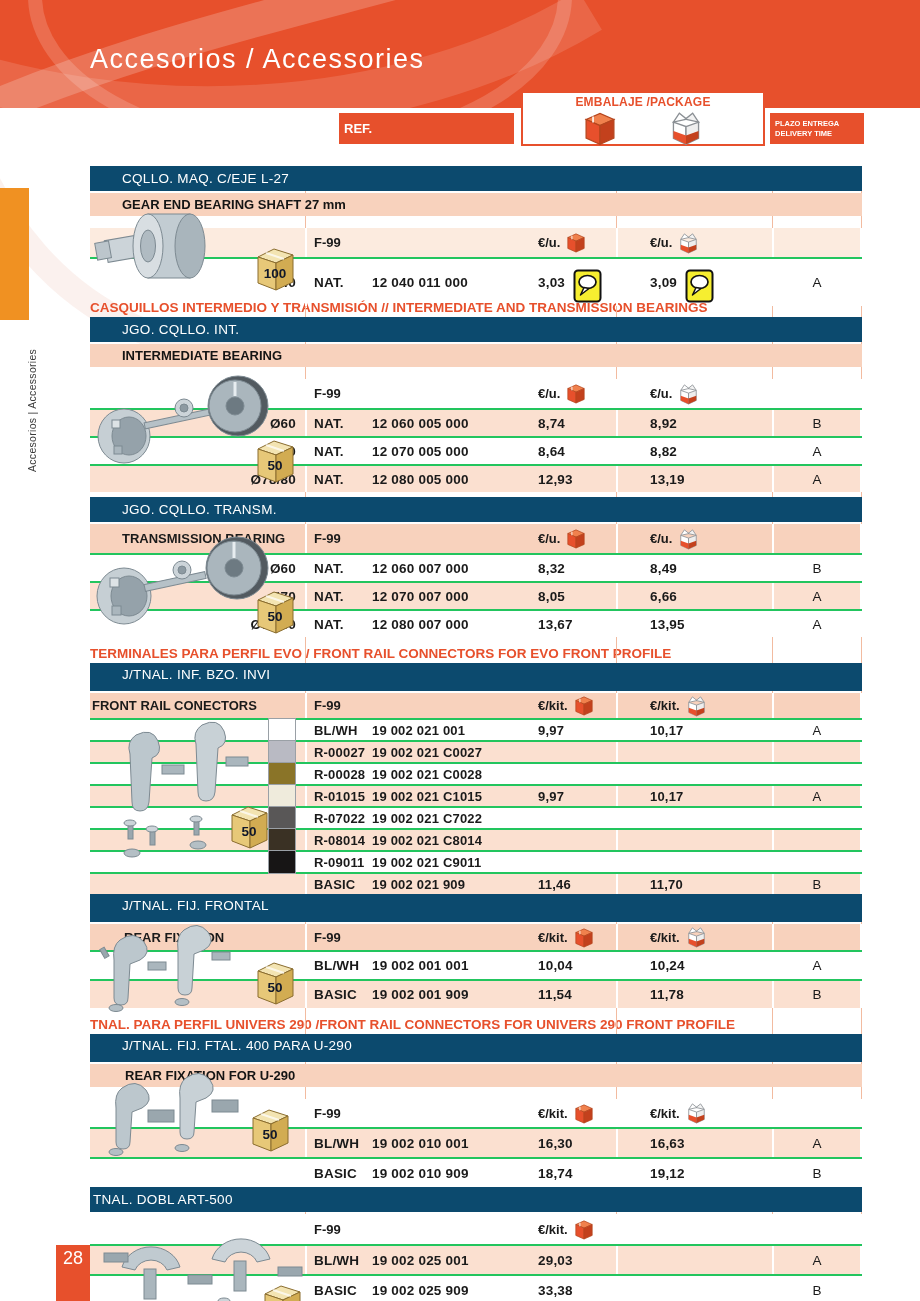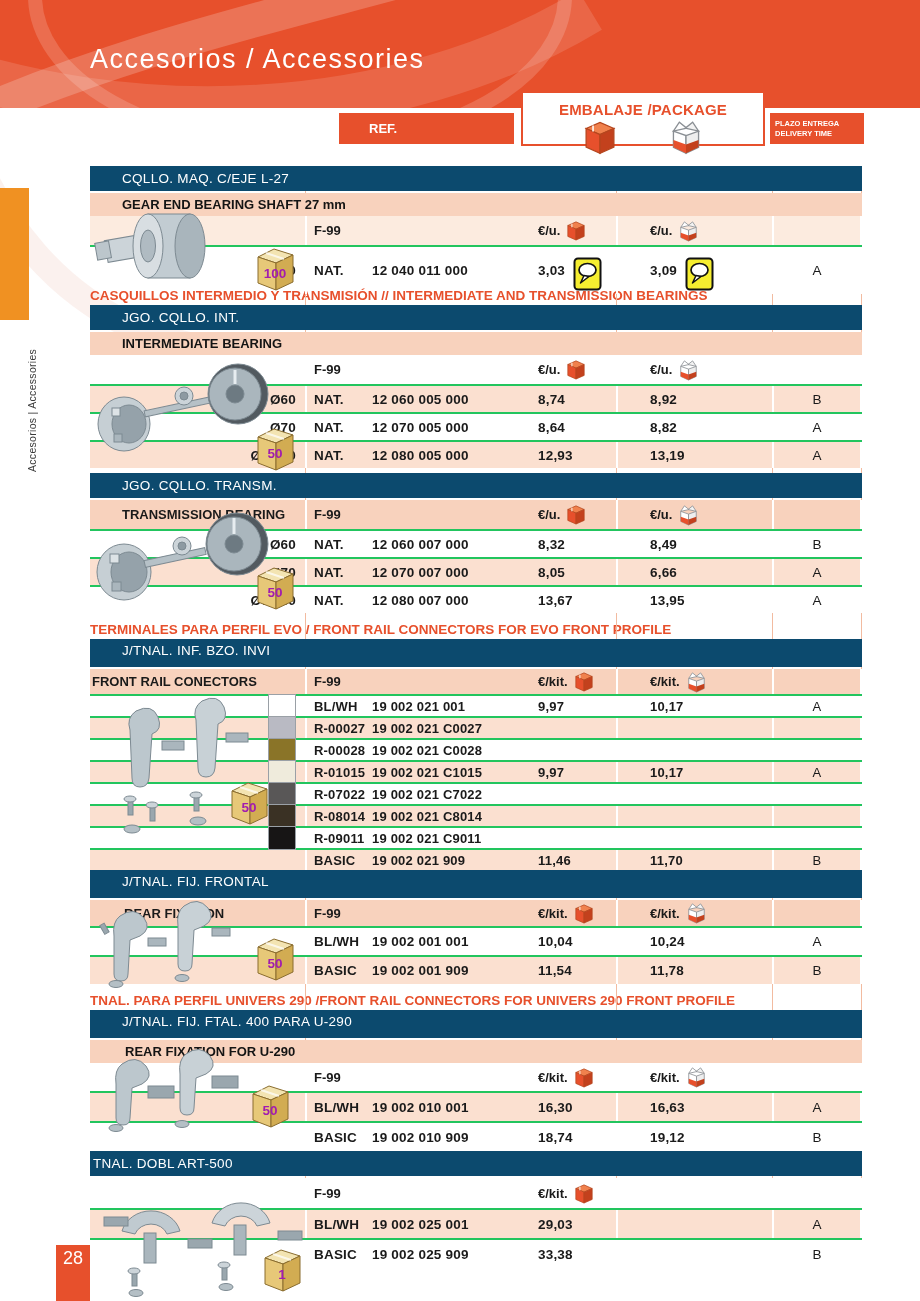--- a/index.html
+++ b/index.html
@@ -5,45 +5,45 @@
   html,body{margin:0;padding:0;background:#fff;}
   body{width:920px;height:1301px;position:relative;overflow:hidden;
        font-family:"Liberation Sans",sans-serif;color:#1a1a1a;}
   
   .banner{position:absolute;left:0;top:0;width:920px;height:108px;background:#E7502C;overflow:hidden;}
   .banner h1{position:absolute;left:90px;top:44px;margin:0;color:#fff;font-size:27px;
              font-weight:400;letter-spacing:1.5px;white-space:nowrap;}
   .under-arc{position:absolute;left:-60px;top:60px;pointer-events:none;}
   
   .refbox{position:absolute;left:339px;top:113px;width:175px;height:31px;background:#E7502C;
-          color:#fff;font-size:13px;font-weight:700;line-height:31px;padding-left:30px;box-sizing:border-box;}
+          color:#fff;font-size:13px;font-weight:700;line-height:31px;padding-left:5px;box-sizing:border-box;}
   .pkgbox{position:absolute;left:521px;top:91px;width:244px;height:55px;background:#fff;
           border:2px solid #E7502C;box-sizing:border-box;text-align:center;}
-  .pkgbox .lbl{color:#E7502C;font-size:15px;font-weight:700;margin-top:8px;letter-spacing:.2px;}
+  .pkgbox .lbl{color:#E7502C;font-size:12px;font-weight:700;margin-top:2px;letter-spacing:.2px;}
   .pkgbox .icons{display:flex;justify-content:center;gap:52px;margin-top:1px;}
   .plazobox{position:absolute;left:770px;top:113px;width:94px;height:31px;background:#E7502C;
             color:#fff;font-size:7.5px;font-weight:700;line-height:10px;padding:6px 0 0 5px;box-sizing:border-box;}
   
   .sidetab{position:absolute;left:0;top:188px;width:29px;height:132px;background:#F09122;}
   .sidetext{position:absolute;left:26px;top:322px;height:150px;writing-mode:vertical-rl;
             transform:rotate(180deg);font-size:10.5px;color:#3a3a3a;letter-spacing:.3px;}
   .pagenum{position:absolute;left:56px;top:1245px;width:34px;height:56px;background:#E7502C;
            color:#fff;font-size:18px;text-align:center;padding-top:3px;box-sizing:border-box;}
   
   .content{position:absolute;left:90px;top:166px;width:772px;height:1100px;}
   .vline{position:absolute;top:0;height:1079px;width:1px;background:#F2BBA0;z-index:0;}
   .vl1{left:215px}.vl2{left:526px}.vl3{left:682px}.vl4{left:771px}
   section{position:relative;z-index:1;}
   .cath{height:17px;font-size:13.5px;font-weight:600;color:#E7502C;line-height:15px;white-space:nowrap;}
   .bar{height:25px;background:#0c4a6e;color:#fff;font-size:13.5px;line-height:25px;
        padding-left:32px;margin-bottom:2px;font-weight:400;letter-spacing:.3px;}
   .sec4 .bar,.sec5 .bar,.sec6 .bar{height:28px;line-height:24px;}
   .sec7 .bar{padding-left:3px;}
   .sub{height:23px;background:#F8D2BD;font-size:13px;line-height:23px;padding-left:32px;
-       font-weight:600;color:#141414;margin-bottom:0;}
+       font-weight:600;color:#141414;margin-bottom:12px;}
   .sec6 .sub{padding-left:35px;}
   .sec7 .sub{padding-left:35px;height:25px;line-height:25px;}
   .grid{display:grid;grid-template-columns:215px 67px 158px 86px 156px 90px;align-items:center;}
   .hdr{height:29px;font-size:13px;font-weight:600;}
   .hdr.light{background:#FCEBDF}.hdr.pinkbg{background:#F8D2BD}.hdr.whitebg{background:#fff}
   .sec4 .hdr{height:25px}.sec5 .hdr{height:26px}.sec6 .hdr{height:28px}.sec7 .hdr{height:30px}
   .sublab{padding-left:32px;font-weight:600;white-space:nowrap;}
   .sec4 .sublab{padding-left:2px;}.sec5 .sublab{padding-left:34px;}
   .row{height:26px;border-top:2px solid #22c55e;font-size:13.5px;font-weight:700;letter-spacing:.2px;}
   .row.pink{background:#FBE0D0;}
@@ -54,21 +54,21 @@
   .c2{padding-left:7px;border-left:2px solid #fff;}
   .c4{padding-left:8px;}
   .c5{padding-left:32px;border-left:2px solid #fff;}
   .c6{justify-content:center;border-left:2px solid #fff;border-right:2px solid #fff;font-weight:500;}
   .hdr .c4,.hdr .c5{font-weight:600;gap:6px;}
   .swatch{position:absolute;left:178px;top:-2px;bottom:-2px;width:28px;border:1px solid #9aa0a6;box-sizing:border-box;}
   .bub{margin-left:8px;margin-top:10px;line-height:0;}
   .islot{line-height:0;display:inline-block;}
   .qtybox{position:absolute;width:44px;height:46px;z-index:2;}
   .qtynum{position:absolute;left:0;right:0;top:21px;text-align:center;
-          font-size:13.5px;font-weight:700;color:#a21caf;}
+          font-size:13.5px;font-weight:700;color:#0f172a;}
   .sec1 .qtybox{left:163px;top:79px;}
   .sec2 .qtybox{left:163px;top:120px;}
   .sec3 .qtybox{left:163px;top:91px;}
   .sec4 .qtybox{left:137px;top:140px;}
   .sec5 .qtybox{left:163px;top:65px;}
   .sec6 .qtybox{left:158px;top:72px;}
   .sec7 .qtybox{left:170px;top:95px;}
   .pimg{position:absolute;z-index:1;line-height:0;}
   .sec1 .pimg{left:2px;top:36px;}
   .sec2 .pimg{left:2px;top:53px;}

